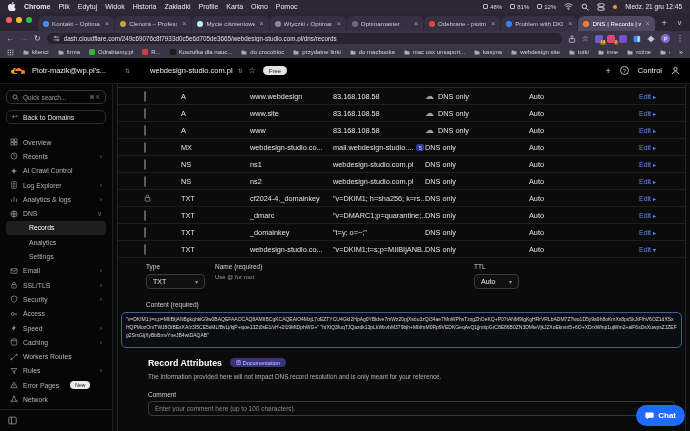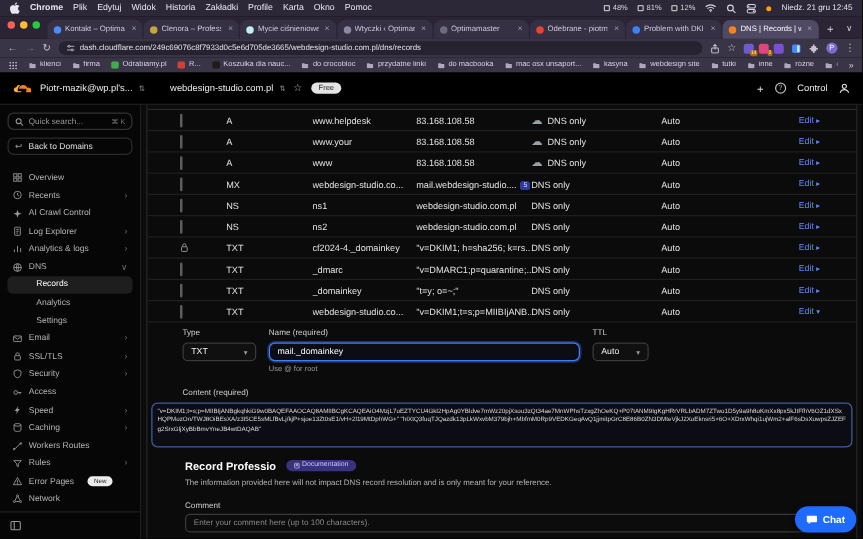--- a/index.html
+++ b/index.html
@@ -50,21 +50,21 @@
   .bmbar { height:12px; background:#3a3447; display:flex; align-items:center; padding:0 7px;
     gap:9px; font-size:6px; color:#d8d3e1; overflow:hidden; }
   .bm { display:flex; align-items:center; gap:3px; white-space:nowrap; }
   .bm .fld { width:6px; height:5px; }
   .bm .site { width:6px; height:6px; border-radius:1.5px; }
   .bmmore { margin-left:auto; font-size:7px; color:#cfc9da; }
 
   
   .cfhead { height:26px; background:#000; border-bottom:1px solid #1c1c1c; display:flex;
     align-items:center; padding:0 10px; gap:7px; color:#ededed; font-size:7.5px; }
-  .cfacct { display:flex; align-items:center; gap:5px; padding-right:14px; }
+  .cfacct { display:flex; align-items:center; gap:19px; padding-right:14px; }
   .cfsel { color:#8a8a8a; font-size:6px; letter-spacing:-1px; }
   .cfdom { display:flex; align-items:center; gap:5px; }
   .star { color:#bdbdbd; font-size:8px; }
   .plan { background:#e4e4e4; color:#2b2b2b; font-size:6px; border-radius:8px; padding:1.5px 6px; }
   .cfright { margin-left:auto; display:flex; align-items:center; gap:9px; font-size:7.5px; }
   .qmark { width:9px; height:9px; border:1px solid #bbb; border-radius:50%; color:#bbb;
     font-size:6px; display:flex; align-items:center; justify-content:center; }
 
   
   .app { display:flex; height:347px; background:#0b0b0b; }
@@ -608,38 +608,38 @@
     </div>
   </div>
 
   <div class="main">
     <div class="tablebox">
       <div class="prow"></div>
       <div id="rows">
           <div class="trow">
             <div><span class="cbx"></span></div>
             <div class="cell">A</div>
-            <div class="cell">www.helpdesk</div>
+            <div class="cell">www.webdesign</div>
             <div class="cell">83.168.108.58</div>
             <div class="prox">
               <span class="cloud">☁</span>
               <span>DNS only</span>
             </div>
             <div class="cell">Auto</div>
             <div>
               <span class="editl">
                 <span>Edit</span>
                 <span style="font-size: 6px;">▸</span>
               </span>
             </div>
           </div>
           <div class="trow">
             <div><span class="cbx"></span></div>
             <div class="cell">A</div>
-            <div class="cell">www.your</div>
+            <div class="cell">www.site</div>
             <div class="cell">83.168.108.58</div>
             <div class="prox">
               <span class="cloud">☁</span>
               <span>DNS only</span>
             </div>
             <div class="cell">Auto</div>
             <div>
               <span class="editl">
                 <span>Edit</span>
                 <span style="font-size: 6px;">▸</span>
@@ -788,37 +788,36 @@
         <div class="frow">
           <div class="fcol f-type">
             <label>Type</label>
             <div class="fsel">
               <span>TXT</span>
               <span class="sc">▾</span>
             </div>
           </div>
           <div class="fcol f-name">
             <label>Name (required)</label>
-            <input class="ninput" value="mail._domainkey" style="">
             <div class="fhelp">Use @ for root</div>
           </div>
           <div class="fcol f-ttl">
             <label>TTL</label>
             <div class="fsel">
               <span>Auto</span>
               <span class="sc">▾</span>
             </div>
           </div>
         </div>
 
         <div class="clabel">Content (required)</div>
         <textarea class="ctext" spellcheck="false" style="">"v=DKIM1;t=s;p=MIIBIjANBgkqhkiG9w0BAQEFAAOCAQ8AMIIBCgKCAQEAiO4MzjL7oEZTYCU4GkI2HpAg0YBldve7mWz20pjXsou3zQt34ae7MnWPhsTzxgZhOeKQ+P07tANM9IgKgHRrVRLbADM7ZTwo1D5y9a9h8oKmXx8px5kJtFfhV6OZ1dXSxHQPMozOn/TWJ8OiBEsXA/z3I5CE5sMLfBvLj/kjP+sjoe13Zt0sE1/vH+2l19MtDphWG+" "hIXtQ3fuqTJQazdk13pLkWxvbM379bjh+MbfmM0Rp9VEDKGeqAvQ1jjmitpGrC8E86B0ZN3DMteVjkJ2XoEknsri5+6O+XDrxWhqi1ujWm2+alF6sDsXuwpsZJZEFg2SrxGljXyBbBmvYneJB4wtDAQAB"</textarea>
 
         <div class="attrs">
-          <h3>Record Professio</h3>
+          <h3>Record Attributes</h3>
           <span class="docbadge">
             <svg width="5" height="5" viewBox="0 0 10 10" fill="none" stroke="#cfc9ff" stroke-width="1.2">
                 <rect x="1.5" y="1" width="7" height="8" rx="1"></rect>
                 <path d="M3.2 3h3.6M3.2 5h3.6"></path>
               </svg>
             <span>Documentation</span>
           </span>
           <div class="attrnote">The information provided here will not impact DNS record resolution and is only meant for your reference.</div>
           <div class="cmtlbl">Comment</div>
           <input class="cinput" placeholder="Enter your comment here (up to 100 characters)." style="">

